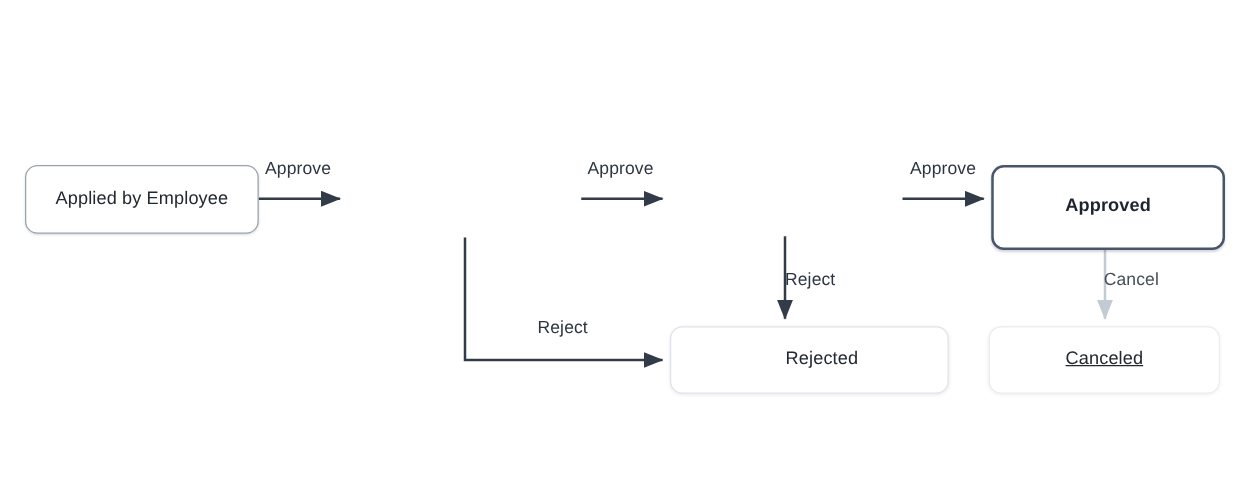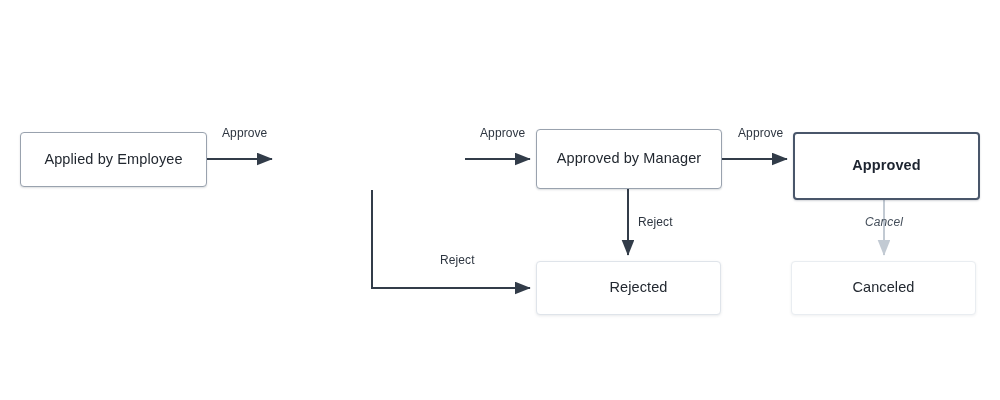--- a/index.html
+++ b/index.html
@@ -21,21 +21,21 @@
     position: absolute;
     left: 0;
     top: 0;
     width: 1000px;
     height: 400px;
   }
   .node {
     position: absolute;
     box-sizing: border-box;
     background: #ffffff;
-    border-radius: 4px;
+    border-radius: 10px;
     display: flex;
     align-items: center;
     justify-content: center;
     text-align: center;
     color: #222830;
     font-size: 14.5px;
     line-height: 1.2;
     letter-spacing: 0.1px;
   }
   .node.state-active {
@@ -51,25 +51,24 @@
   .node.state-muted {
     border: 1px solid #dfe4ea;
     box-shadow: 0 1px 3px rgba(30,41,59,0.10);
   }
   .node.state-faint {
     border: 1px solid #e9edf1;
     box-shadow: 0 1px 3px rgba(30,41,59,0.07);
   }
   .edge-label {
     position: absolute;
-    font-size: 12px;
+    font-size: 14px;
     color: #2d3540;
     white-space: nowrap;
     letter-spacing: 0.1px;
-    margin-left: 10px;
   }
   .edge-label.muted {
     color: #454f5b;
   }
 </style>
 </head>
 <body>
 
 <div id="canvas">
 
@@ -94,41 +93,38 @@
     <path d="M628,189 L628,255" fill="none" stroke="#323c49" stroke-width="2" marker-end="url(#arrow-dark)"></path>
 
     <path d="M884,187 L884,255" fill="none" stroke="#c2cad3" stroke-width="2" marker-end="url(#arrow-light)"></path>
   </svg>
 
   <div class="node state-active" style="left:20px; top:132px; width:187px; height:55px;">
     <span>Applied by Employee</span>
   </div>
 
 
-  <div class="node state-active" style="left:536px; top:129px; width:186px; height:60px;">
-    <span>Approved by Manager</span>
-  </div>
 
   <div class="node state-strong" style="left:793px; top:132px; width:187px; height:68px;">
     <span>Approved</span>
   </div>
 
-  <div class="node state-muted" style="left:536px; top:261px; width:185px; height:54px;padding-left:20px;">
+  <div class="node state-muted" style="left:536px; top:261px; width:223px; height:54px;padding-left:20px;">
     <span>Rejected</span>
   </div>
 
-  <div class="node state-faint" style="left:791px; top:261px; width:185px; height:54px;">
+  <div class="node state-faint" style="left:791px; top:261px; width:185px; height:54px;text-decoration:underline;">
     <span>Canceled</span>
   </div>
 
   <div class="edge-label" style="left:212px; top:126px;">Approve</div>
 
   <div class="edge-label" style="left:470px; top:126px;">Approve</div>
 
   <div class="edge-label" style="left:728px; top:126px;">Approve</div>
 
   <div class="edge-label" style="left:430px; top:253px;">Reject</div>
 
   <div class="edge-label" style="left:628px; top:215px;">Reject</div>
 
-  <div class="edge-label muted" style="left:855px; top:215px;font-style:italic;">Cancel</div>
+  <div class="edge-label muted" style="left:883px; top:215px;">Cancel</div>
 
 </div>
 
 </body></html>

